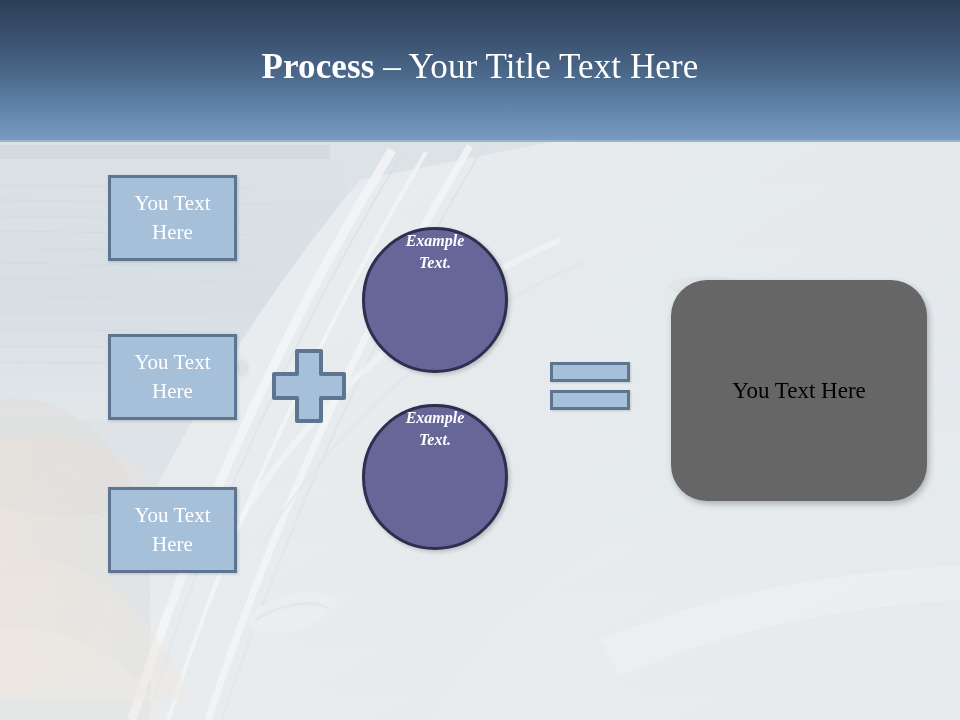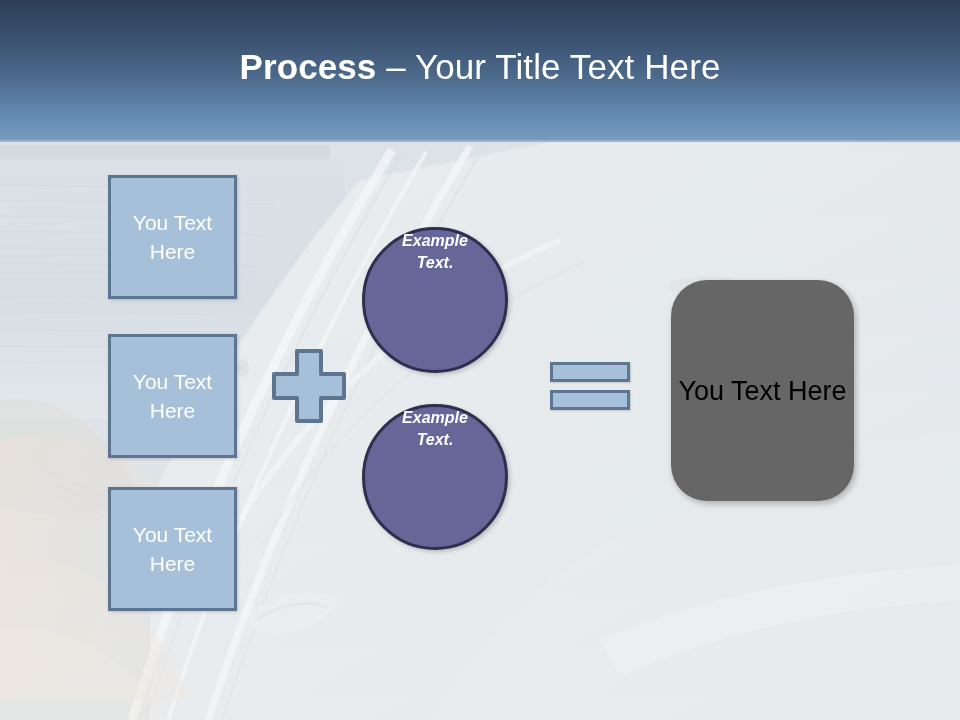--- a/index.html
+++ b/index.html
@@ -6,21 +6,21 @@
   html, body {
     margin: 0;
     padding: 0;
     background: #ffffff;
   }
   #slide {
     position: relative;
     width: 960px;
     height: 720px;
     overflow: hidden;
-    font-family: Liberation Sans, sans-serif;
+    font-family: Liberation Serif, serif;
     background: #0369a1;
   }
 
   
   .bg-photo {
     position: absolute;
     left: 0; top: 0;
     width: 960px; height: 720px;
   }
   .bg-photo svg { display: block; }
@@ -51,21 +51,21 @@
     font-weight: 400;
     letter-spacing: 0.1px;
     white-space: nowrap;
   }
   .slide-title .t-strong { font-weight: 700; }
 
   
   .blue-box {
     position: absolute;
     width: 129px;
-    height: 124px;
+    height: 86px;
     background: #a7c0d9;
     border: 3px solid #5d7590;
     box-sizing: border-box;
     display: flex;
     align-items: center;
     justify-content: center;
     color: #ffffff;
     font-size: 21px;
     line-height: 29px;
     text-align: center;
@@ -126,29 +126,29 @@
     box-shadow: 1px 1px 2px rgba(0,0,0,0.15);
   }
   #eq-bar-top { top: 0; }
   #eq-bar-bottom { top: 28px; }
 
   
   .gray-panel {
     position: absolute;
     left: 671px;
     top: 280px;
-    width: 183px;
+    width: 256px;
     height: 221px;
     background: #666666;
     border-radius: 36px;
     display: flex;
     align-items: center;
     justify-content: center;
     color: #000000;
-    font-size: 27px;
+    font-size: 23px;
     line-height: 34px;
     text-align: center;
     box-shadow: 2px 3px 6px rgba(0,0,0,0.25);
   }
 </style>
 </head>
 <body>
 
 <div id="slide">
 

